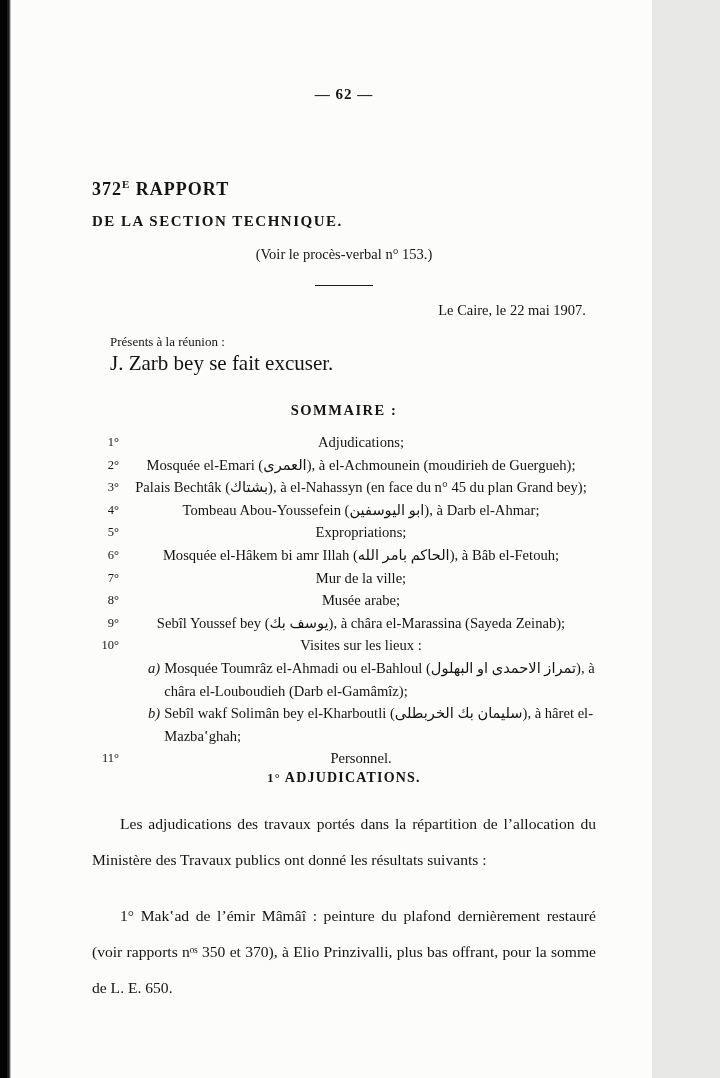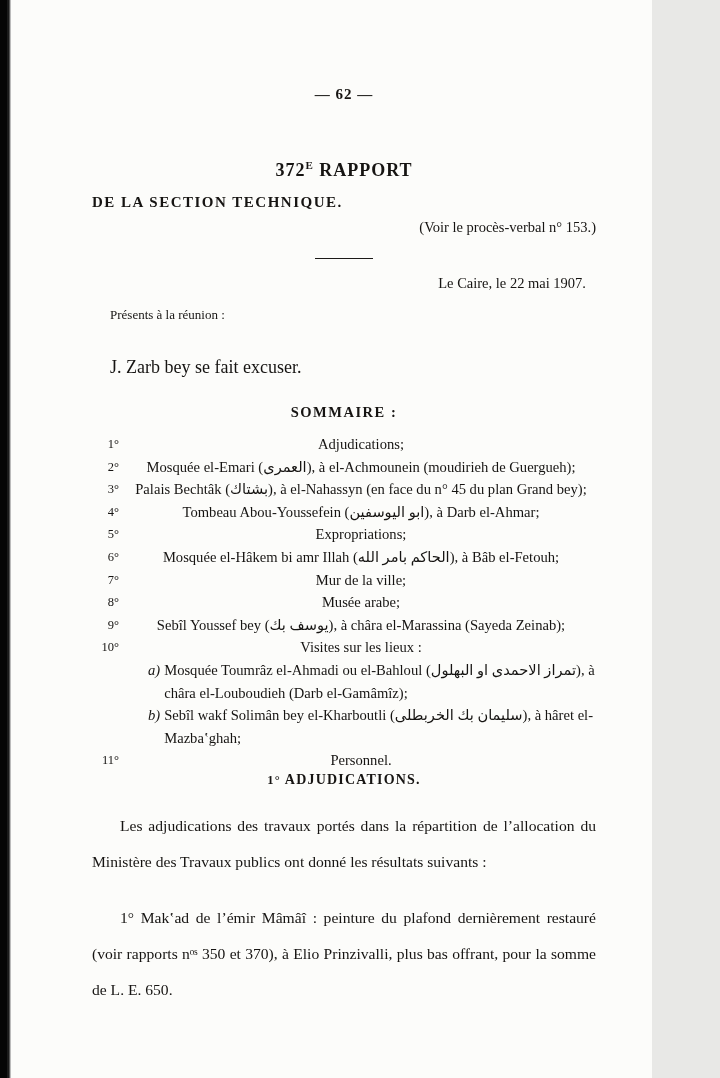--- a/index.html
+++ b/index.html
@@ -22,36 +22,36 @@
     position: relative;
     padding: 86px 56px 0 92px;
   }
   .page-number {
     text-align: center;
     font-weight: bold;
     font-size: 15px;
     letter-spacing: 1px;
   }
   .title {
-    margin-top: 56px;
-    text-align: center;
+    margin-top: 75px;
+    text-align: left;
     font-size: 18px;
     font-weight: bold;
     letter-spacing: 1px;
   }
   .title sup { font-size: 11px; vertical-align: super; }
   .subtitle {
     margin-top: 13px;
     font-size: 15px;
     font-weight: bold;
     letter-spacing: 1.5px;
   }
   .note {
-    margin-top: 8px;
-    text-align: right;
+    margin-top: 16px;
+    text-align: center;
     font-size: 14.5px;
   }
   .rule {
     width: 58px;
     border: none;
     border-top: 1.6px solid #1c1a18;
     margin: 22px auto 0 auto;
   }
   .dateline {
     margin-top: 16px;
@@ -66,23 +66,23 @@
   }
   .attendees {
     margin-top: 14px;
     padding-left: 136px;
     font-size: 15.5px;
     line-height: 26px;
   }
   .attendee-line2 { padding-left: 17px; }
   .smallcaps { font-variant: small-caps; letter-spacing: 0.5px; }
   .excused {
-    margin-top: 34px;
+    margin-top: 1px;
     padding-left: 18px;
-    font-size: 18px;
+    font-size: 21px;
   }
   .sommaire-heading {
     margin-top: 26px;
     text-align: center;
     font-size: 14.5px;
     font-weight: bold;
     letter-spacing: 1.5px;
   }
   .sommaire-list {
     margin-top: 12px;

